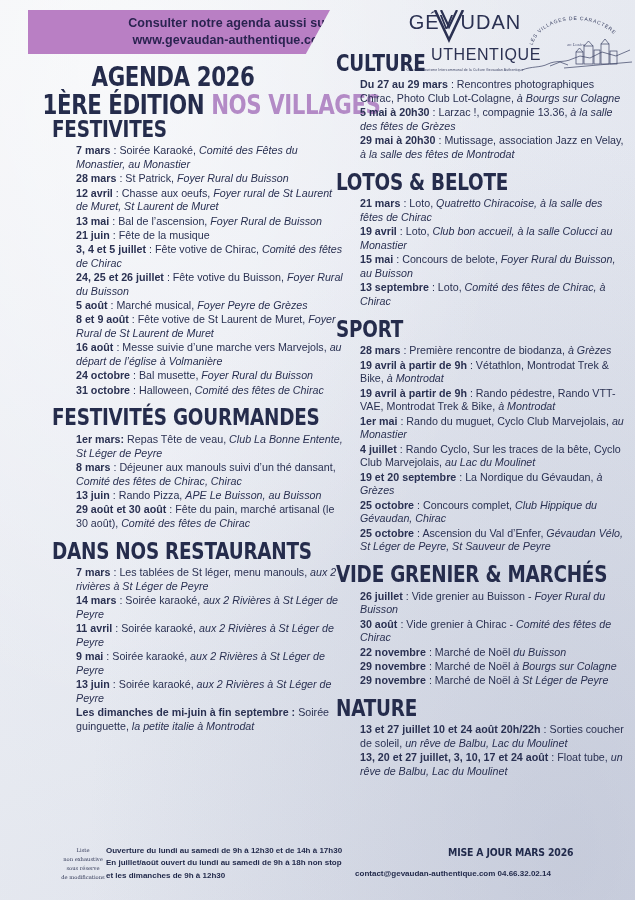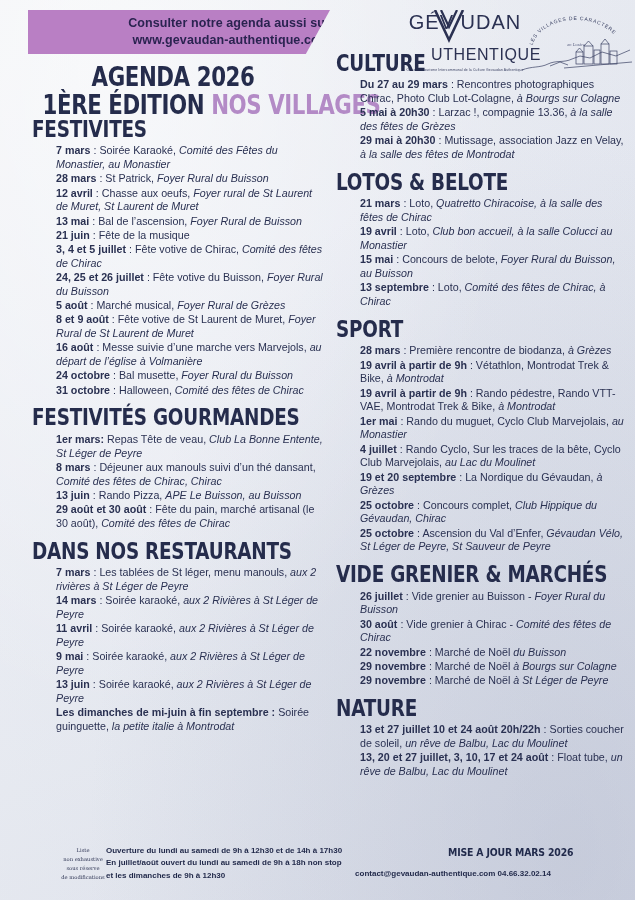--- a/index.html
+++ b/index.html
@@ -65,21 +65,21 @@
   }
   .t-line2 {
     font-family:"DejaVu Sans", sans-serif;
     font-weight:bold; font-size:26px; letter-spacing:-.5px;
     transform: scaleX(.82); transform-origin:center;
     line-height:1; margin-top:2px; color:#252c4c; white-space:nowrap;
   }
   .t-line2 .accent { color:#b38ac6; }
 
   
-  .col-left  { position:absolute; left:32px;  top:118px; width:292px; }
+  .col-left  { position:absolute; left:52px;  top:118px; width:292px; }
   .col-right { position:absolute; left:336px; top:52px;  width:292px; }
 
   h2.sec {
     font-family:"DejaVu Sans", sans-serif;
     font-weight:bold;
     font-size:23px;
     letter-spacing:-.3px;
     transform: scaleX(.80);
     transform-origin: left center;
     color:#252c4c;
@@ -178,21 +178,21 @@
     <div class="col-left" id="col-left">
         <h2 class="sec">FESTIVITES</h2>
         <ul class="items">
           <li><b>7 mars</b><span> : Soirée Karaoké, </span><i>Comité des Fêtes du Monastier, au Monastier</i></li>
           <li><b>28 mars</b><span> : St Patrick, </span><i>Foyer Rural du Buisson</i></li>
           <li><b>12 avril</b><span> : Chasse aux oeufs, </span><i>Foyer rural de St Laurent de Muret, St Laurent de Muret</i></li>
           <li><b>13 mai</b><span> : Bal de l’ascension, </span><i>Foyer Rural de Buisson</i></li>
           <li><b>21 juin</b><span> : Fête de la musique</span><i></i></li>
           <li><b>3, 4 et 5 juillet</b><span> : Fête votive de Chirac, </span><i>Comité des fêtes de Chirac</i></li>
           <li><b>24, 25 et 26 juillet</b><span> : Fête votive du Buisson, </span><i>Foyer Rural du Buisson</i></li>
-          <li><b>5 août</b><span> : Marché musical, </span><i>Foyer Rural de Grèzes</i></li>
+          <li><b>5 août</b><span> : Marché musical, </span><i>Foyer Peyre de Grèzes</i></li>
           <li><b>8 et 9 août</b><span> : Fête votive de St Laurent de Muret, </span><i>Foyer Rural de St Laurent de Muret</i></li>
           <li><b>16 août</b><span> : Messe suivie d’une marche vers Marvejols, </span><i>au départ de l’église à Volmanière</i></li>
           <li><b>24 octobre</b><span> : Bal musette, </span><i>Foyer Rural du Buisson</i></li>
           <li><b>31 octobre</b><span> : Halloween, </span><i>Comité des fêtes de Chirac</i></li>
         </ul>
         <h2 class="sec">FESTIVITÉS GOURMANDES</h2>
         <ul class="items">
           <li><b>1er mars:</b><span> Repas Tête de veau, </span><i>Club La Bonne Entente, St Léger de Peyre</i></li>
           <li><b>8 mars</b><span> : Déjeuner aux manouls suivi d’un thé dansant, </span><i>Comité des fêtes de Chirac, Chirac</i></li>
           <li><b>13 juin</b><span> : Rando Pizza, </span><i>APE Le Buisson, au Buisson</i></li>

